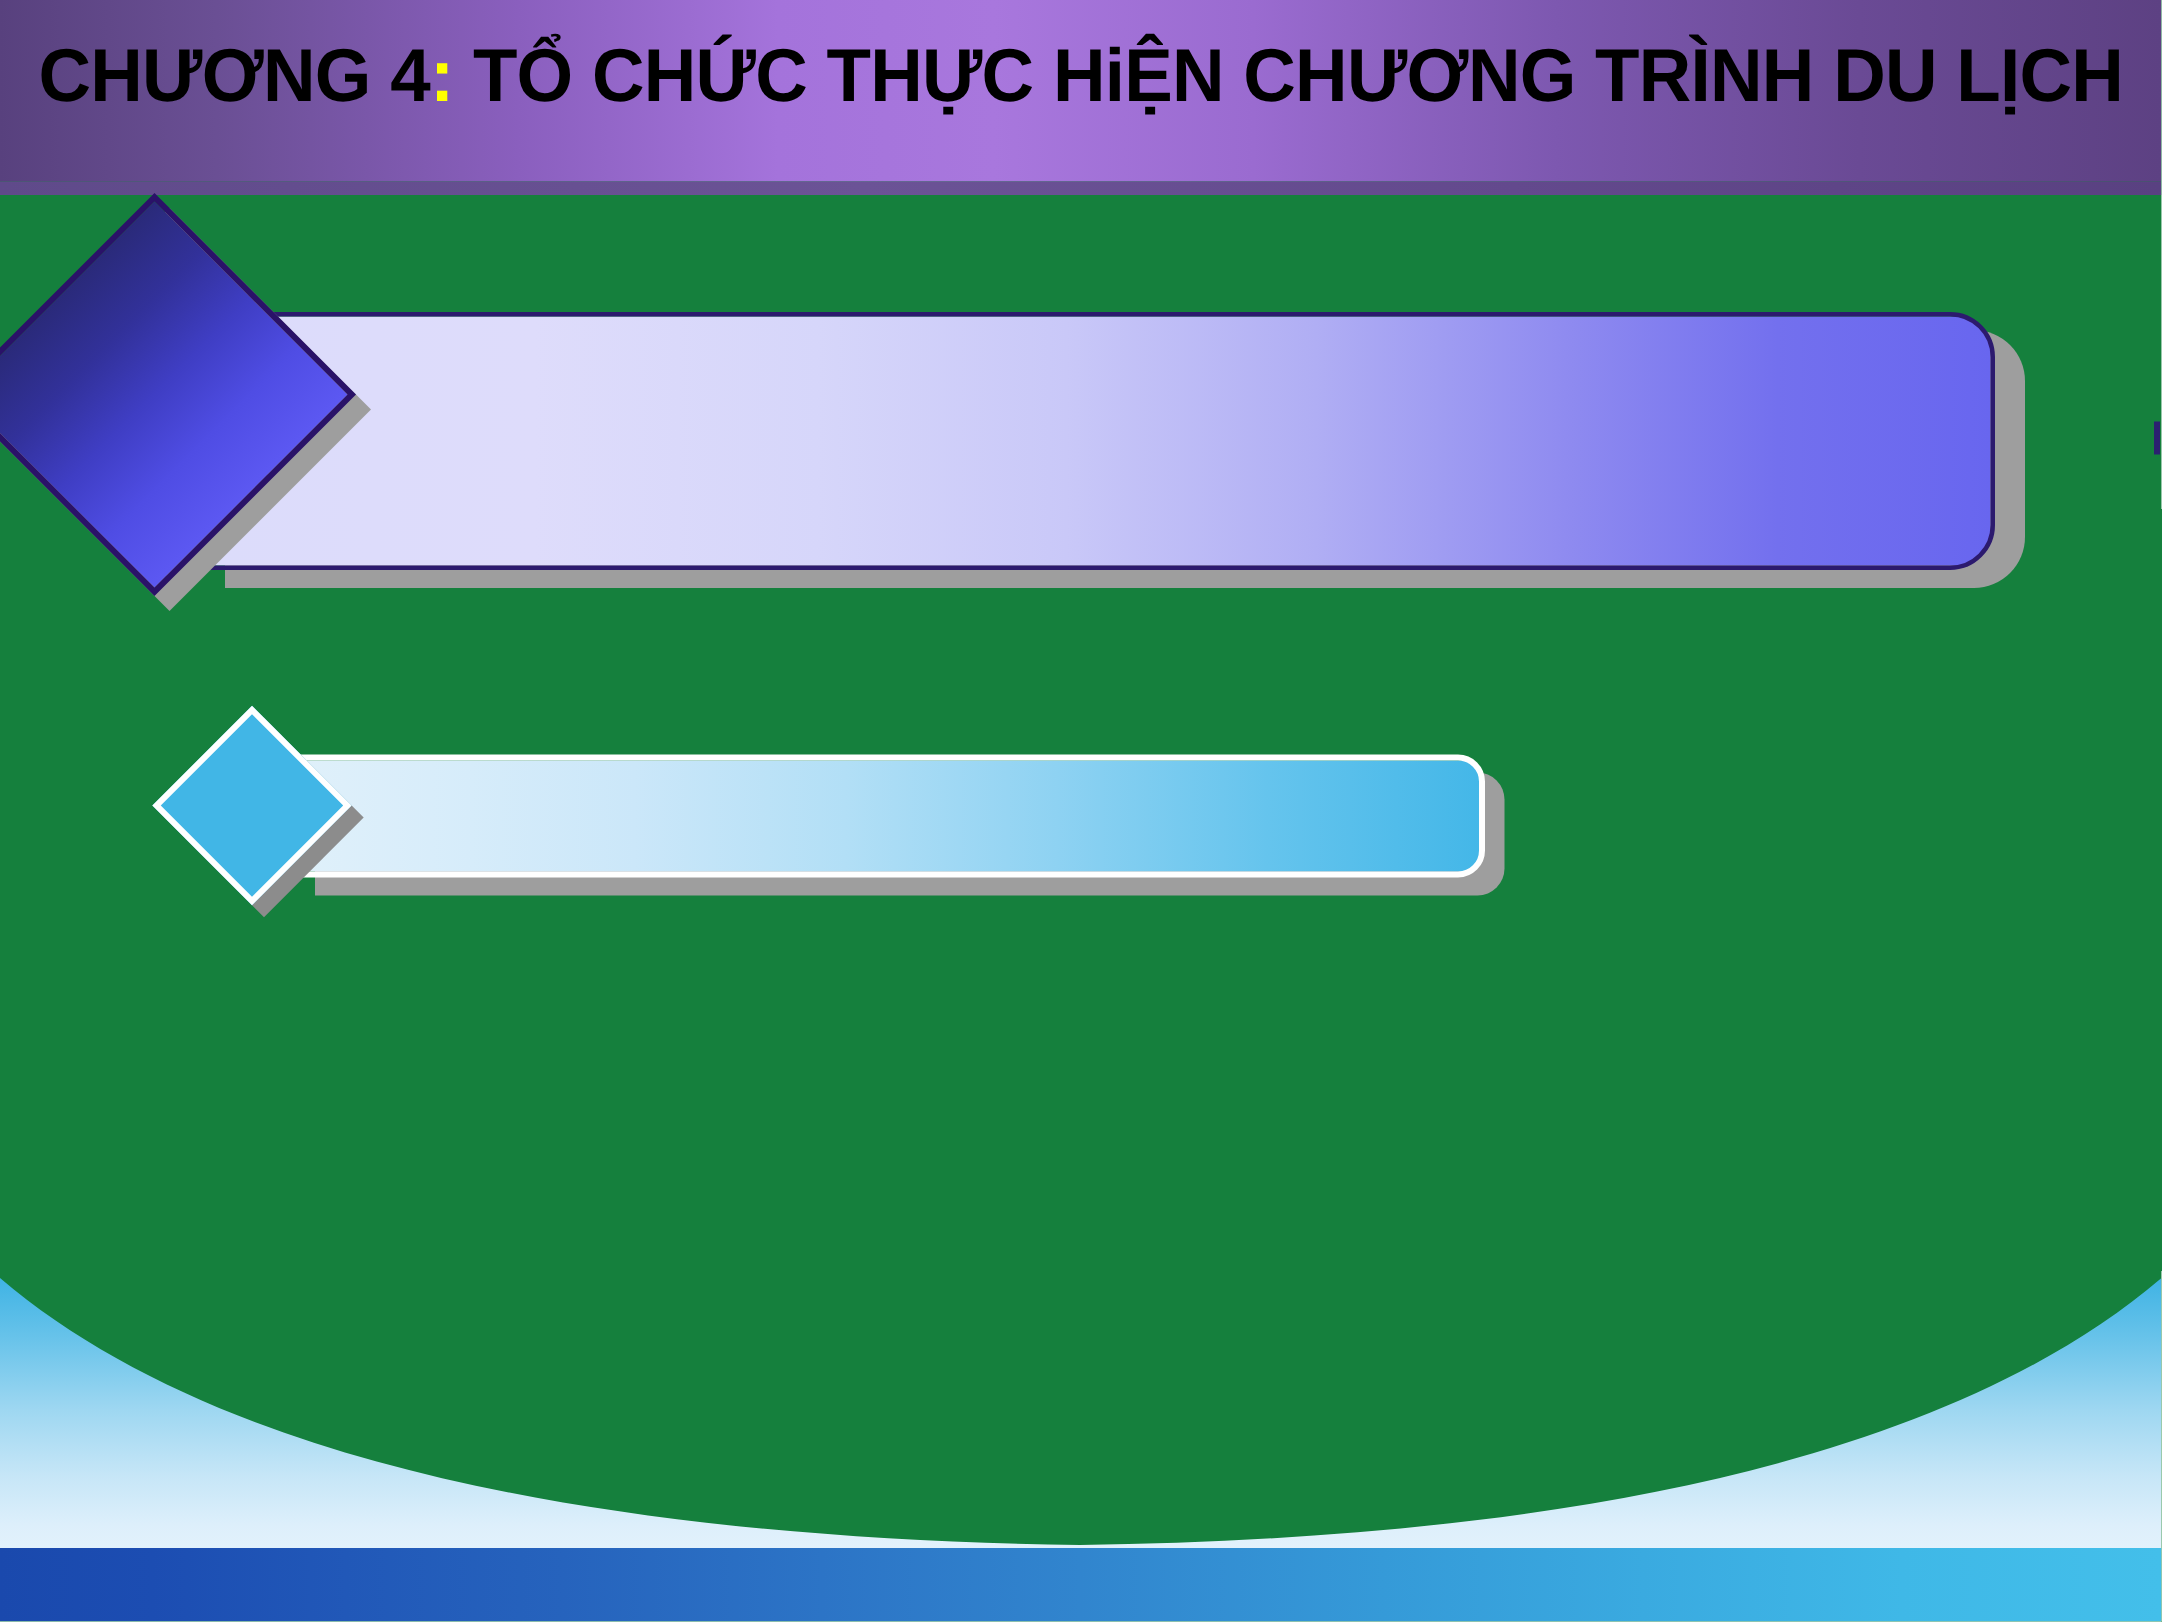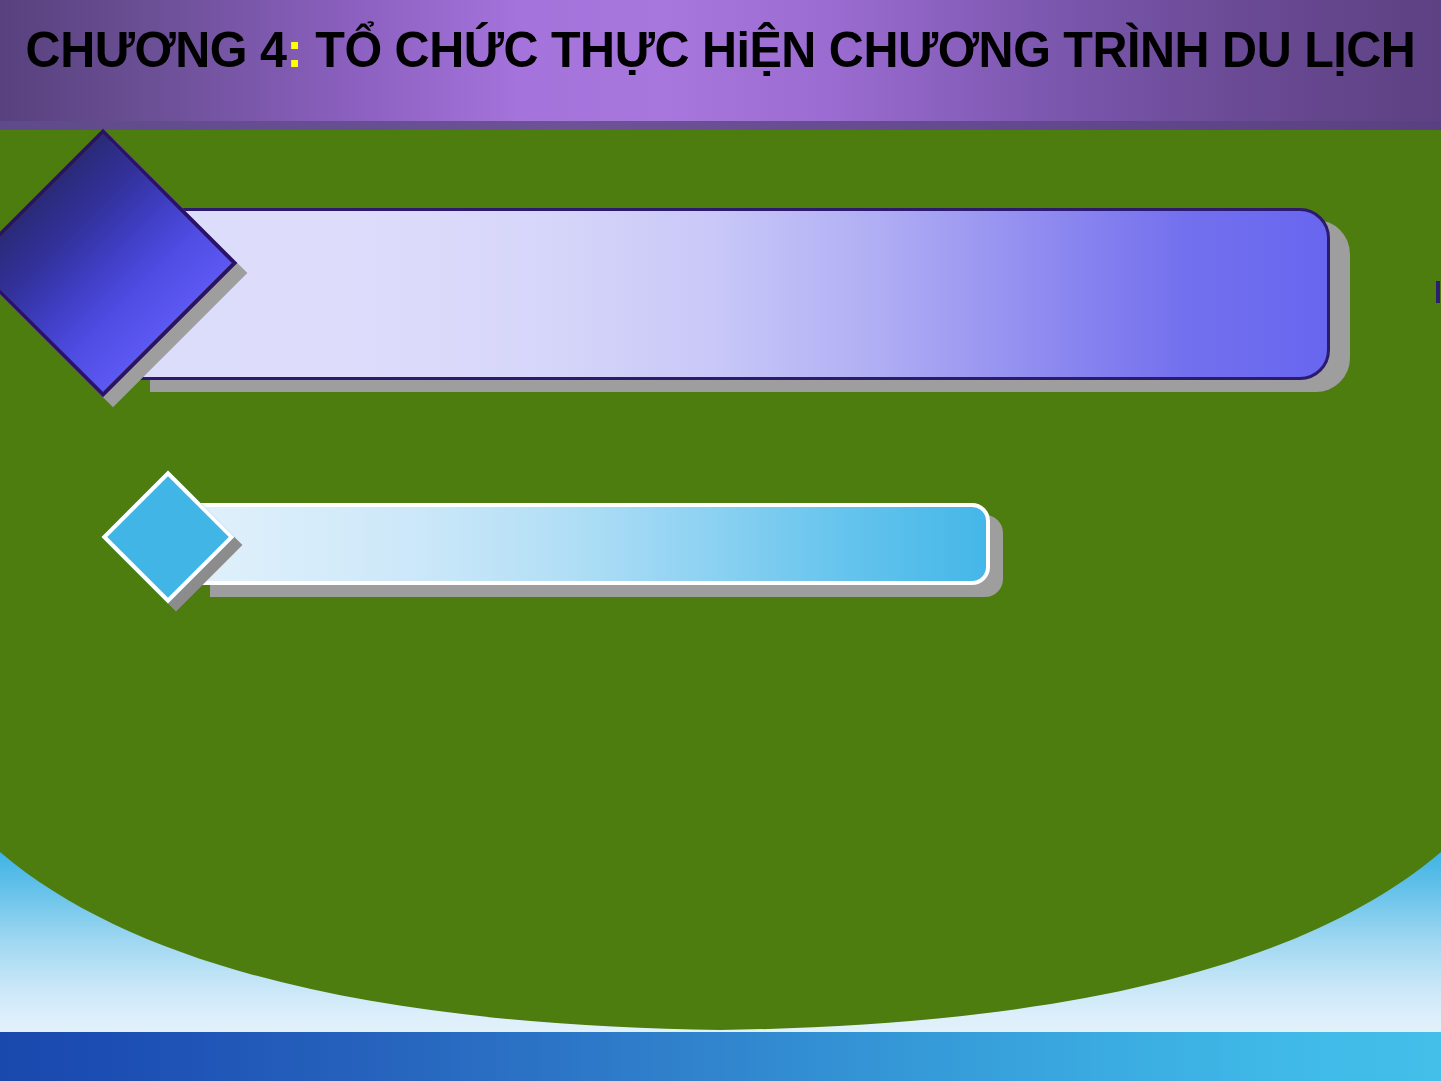--- a/index.html
+++ b/index.html
@@ -8,21 +8,21 @@
     background: #ffffff;
   }
   body {
     font-family: "Liberation Sans", sans-serif;
   }
   #slide {
     position: relative;
     width: 1441px;
     height: 1081px;
     overflow: hidden;
-    background: #4d7c0f;
+    background: #15803d;
   }
 
   
   #title-band {
     position: absolute;
     left: 0;
     top: 0;
     width: 1441px;
     height: 121px;
     background: linear-gradient(to right,

